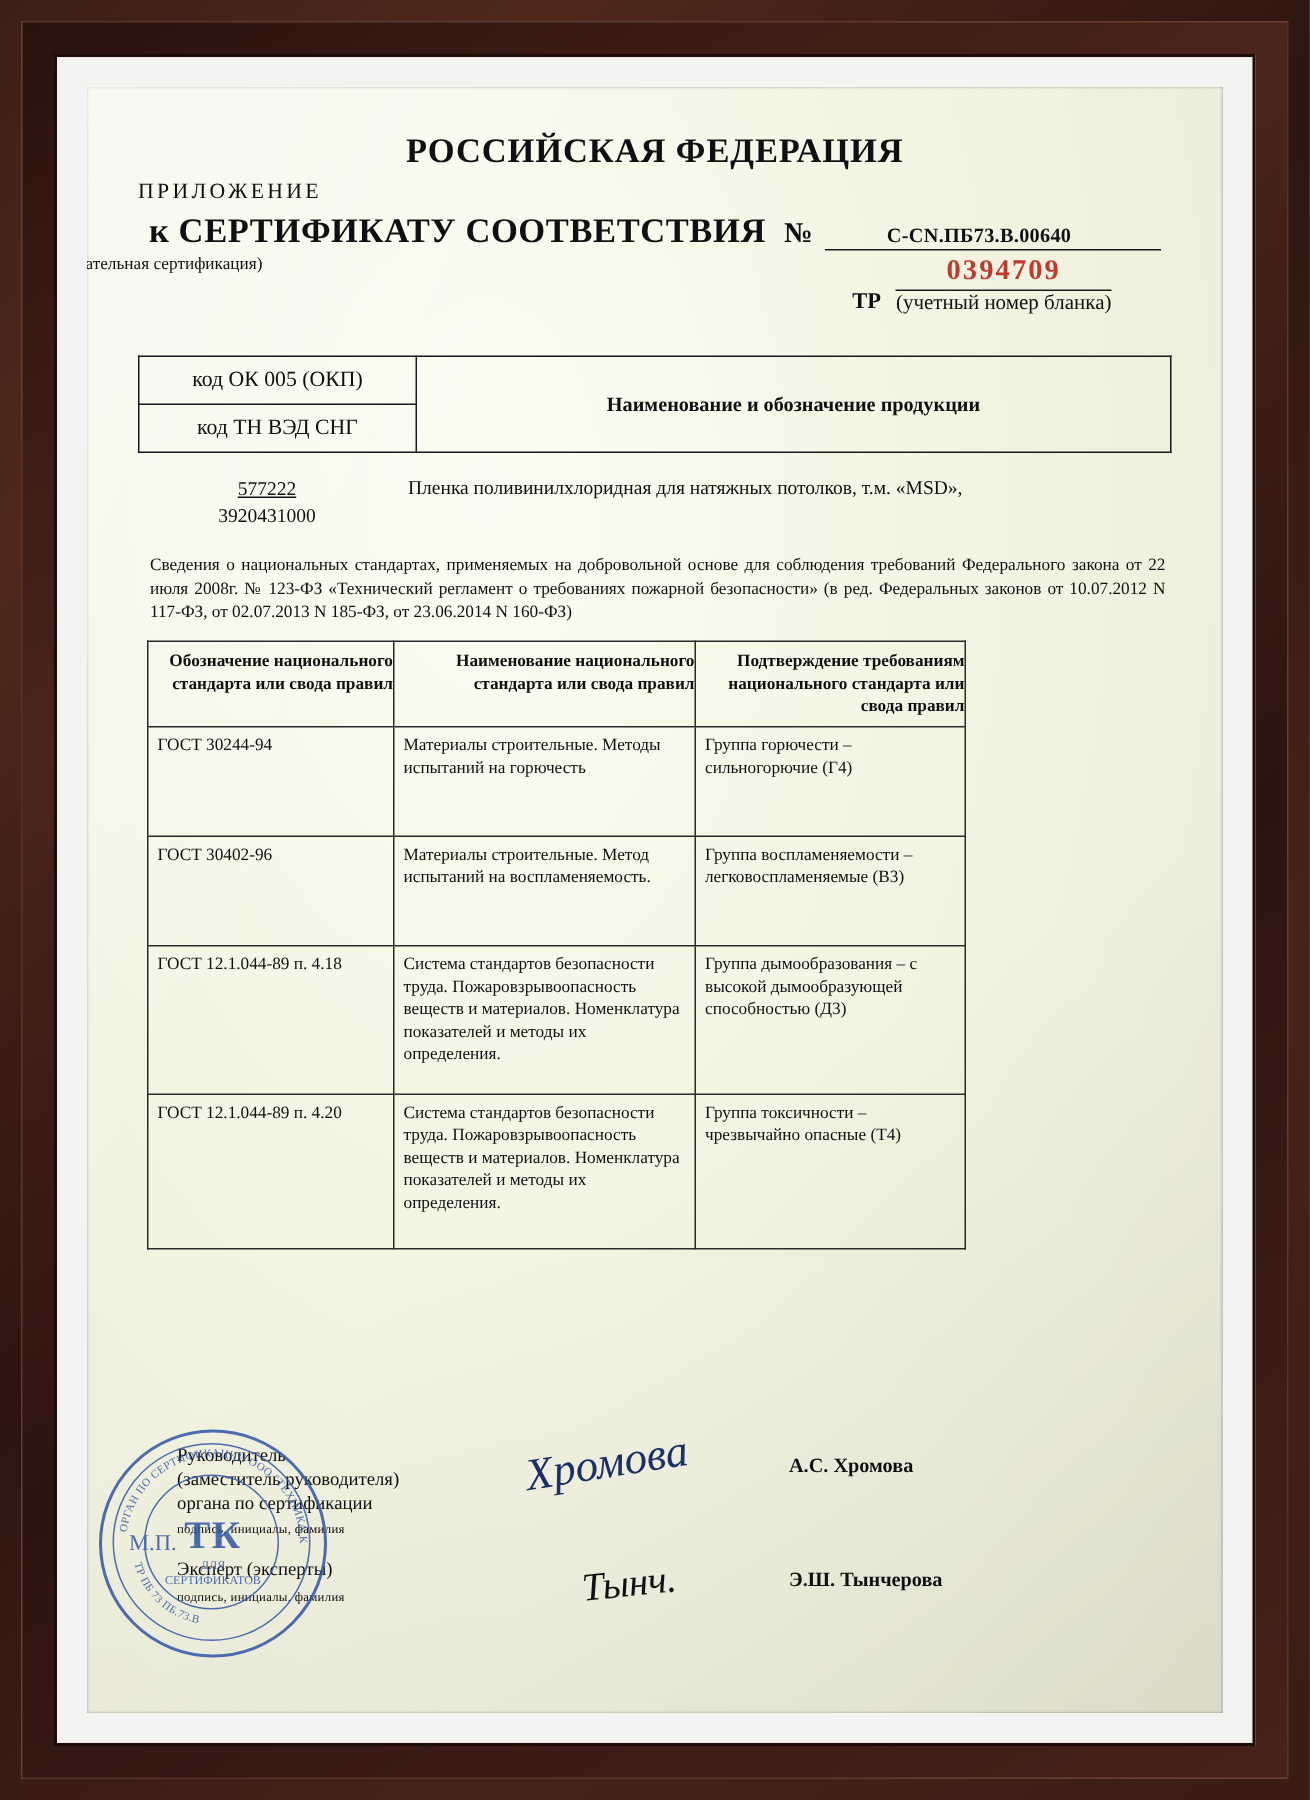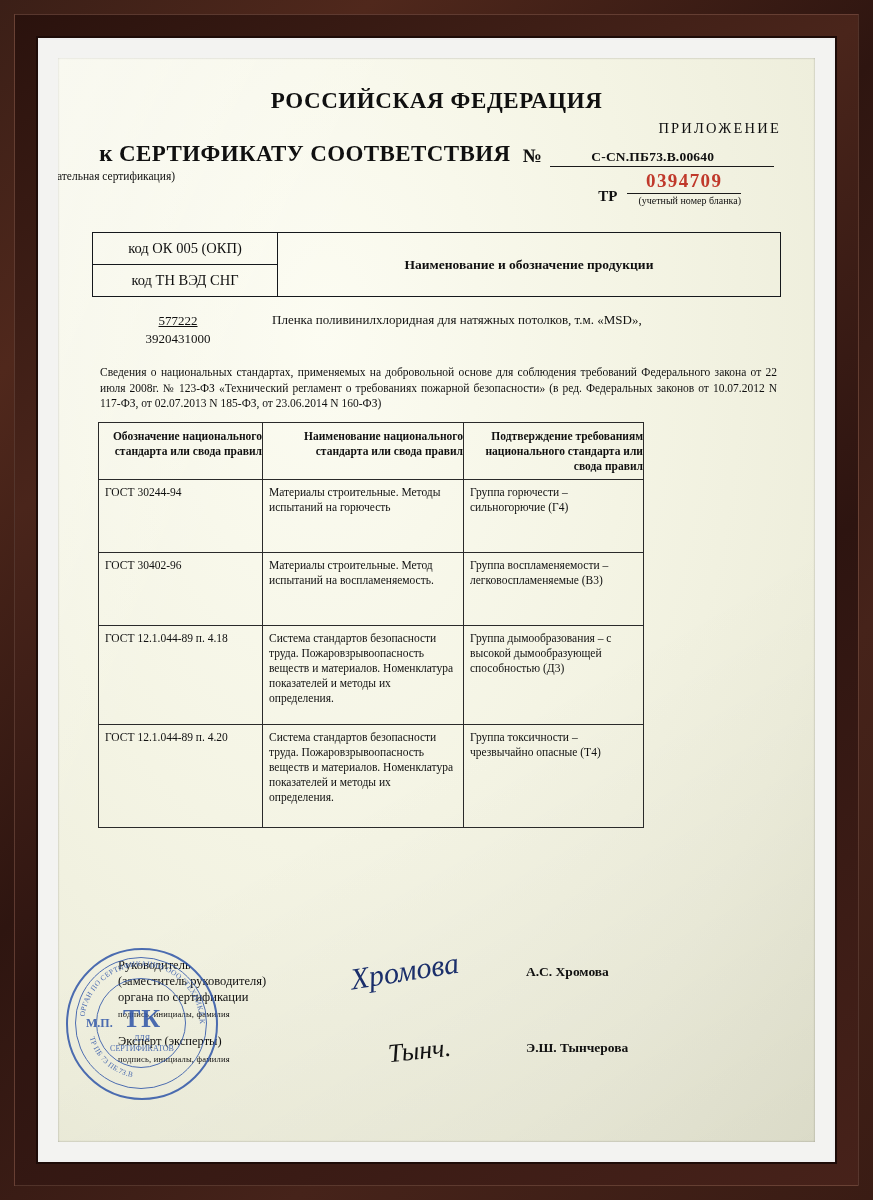--- a/index.html
+++ b/index.html
@@ -77,21 +77,21 @@
 
   
   .title-main {
     text-align: center;
     font-size: 23px;
     font-weight: bold;
     letter-spacing: 0.6px;
     margin: 4px 0 2px 0;
   }
   .title-sub {
-    text-align: right;
+    text-align: left;
     font-size: 14.5px;
     letter-spacing: 2.2px;
     margin: 6px 0 2px 0;
   }
   .title-row {
     display: flex;
     align-items: flex-end;
     justify-content: center;
     gap: 8px;
     margin-top: 4px;
@@ -138,23 +138,22 @@
   .tr-box { text-align: center; }
   .tr-number {
     color: #c0392b;
     font-size: 19px;
     font-weight: bold;
     letter-spacing: 1.4px;
     border-bottom: 1px solid #1a1a1a;
     padding: 0 6px 1px 6px;
   }
   .tr-caption {
-    font-size: 10px;
+    font-size: 14px;
     margin-top: 1px;
-    margin-left: 11px;
   }
 
   
   .prod-table {
     border-collapse: collapse;
     width: 100%;
     margin-top: 26px;
     table-layout: fixed;
   }
   .prod-table td {
@@ -324,22 +323,22 @@
     position: absolute;
     left: 0; top: 84px;
     width: 148px;
     text-align: center;
     font-size: 8px;
     line-height: 1.25;
   }
   .stamp .mp {
     position: absolute;
     left: 18px; top: 66px;
-    font-size: 12px;
-    font-weight: bold;
+    font-size: 15px;
+    font-weight: normal;
   }
   .stamp-arc {
     position: absolute;
     left: 0; top: 0;
     width: 148px; height: 148px;
   }
   .stamp-arc text {
     font-family: "Liberation Serif", serif;
     font-size: 7.4px;
     fill: #2f55a8;

